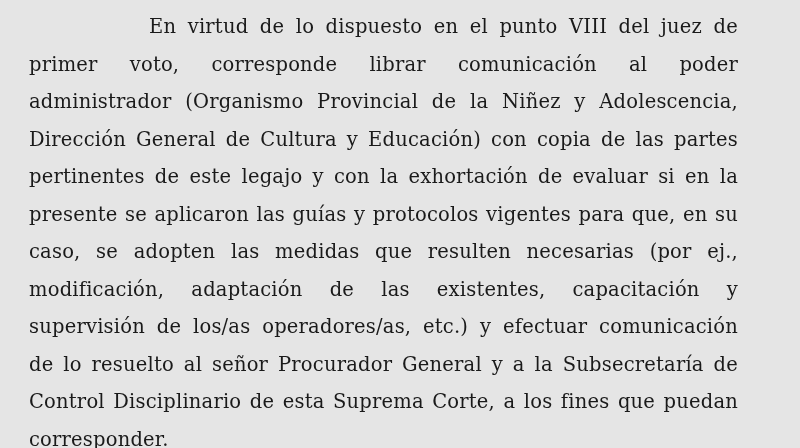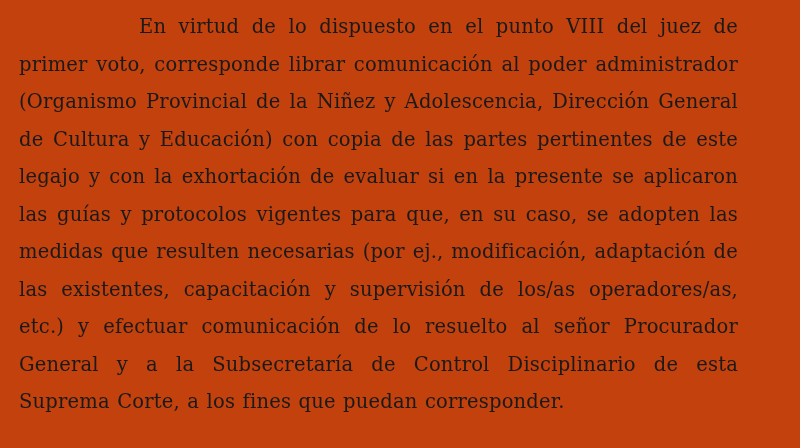--- a/index.html
+++ b/index.html
@@ -10,22 +10,22 @@
   body {
     width: 800px;
     height: 448px;
     overflow: hidden;
     font-family: "DejaVu Serif", serif;
   }
   .page {
     width: 800px;
     height: 448px;
     box-sizing: border-box;
-    padding: 8px 62px 0 19px;
-    background: #c2410c;
+    padding: 8px 62px 0 29px;
+    background: #e5e5e5;
     position: relative;
   }
   .body-text {
     font-family: "DejaVu Serif", serif;
     font-size: 19.5px;
     line-height: 37.5px;
     color: #1a1a1a;
     text-align: justify;
     text-align-last: left;
     text-indent: 120px;

